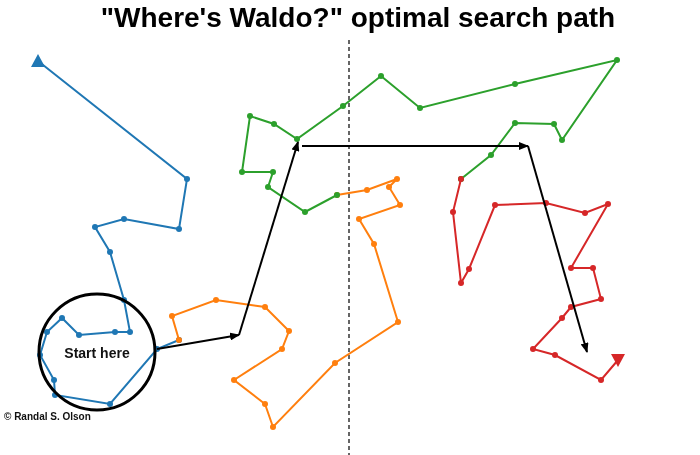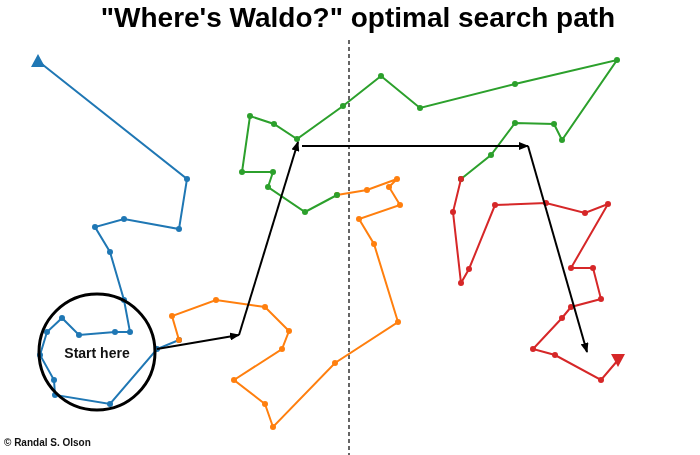--- a/index.html
+++ b/index.html
@@ -1,18 +1,18 @@
 <!DOCTYPE html>
 <html><head>
 <meta charset="utf-8">
 <style>
   html,body{margin:0;padding:0;background:#ffffff;}
   body{width:700px;height:455px;position:relative;overflow:hidden;font-family:"Liberation Sans",sans-serif;}
   #chart-title{position:absolute;left:0;top:2px;width:700px;text-align:center;font-weight:bold;font-size:28px;color:#000;margin-left:8px;}
-  #credit{position:absolute;left:4px;top:437px;font-size:10px;font-weight:bold;color:#111;}
+  #credit{position:absolute;left:4px;top:411px;font-size:10px;font-weight:bold;color:#111;}
   #plot{position:absolute;left:0;top:0;}
   .start-label{font-family:"Liberation Sans",sans-serif;font-weight:bold;font-size:14px;fill:#111;}
 </style>
 </head>
 <body>
 
 <div id="chart-title">"Where's Waldo?" optimal search path</div>
 
 <svg id="plot" width="700" height="455">
   <defs>

